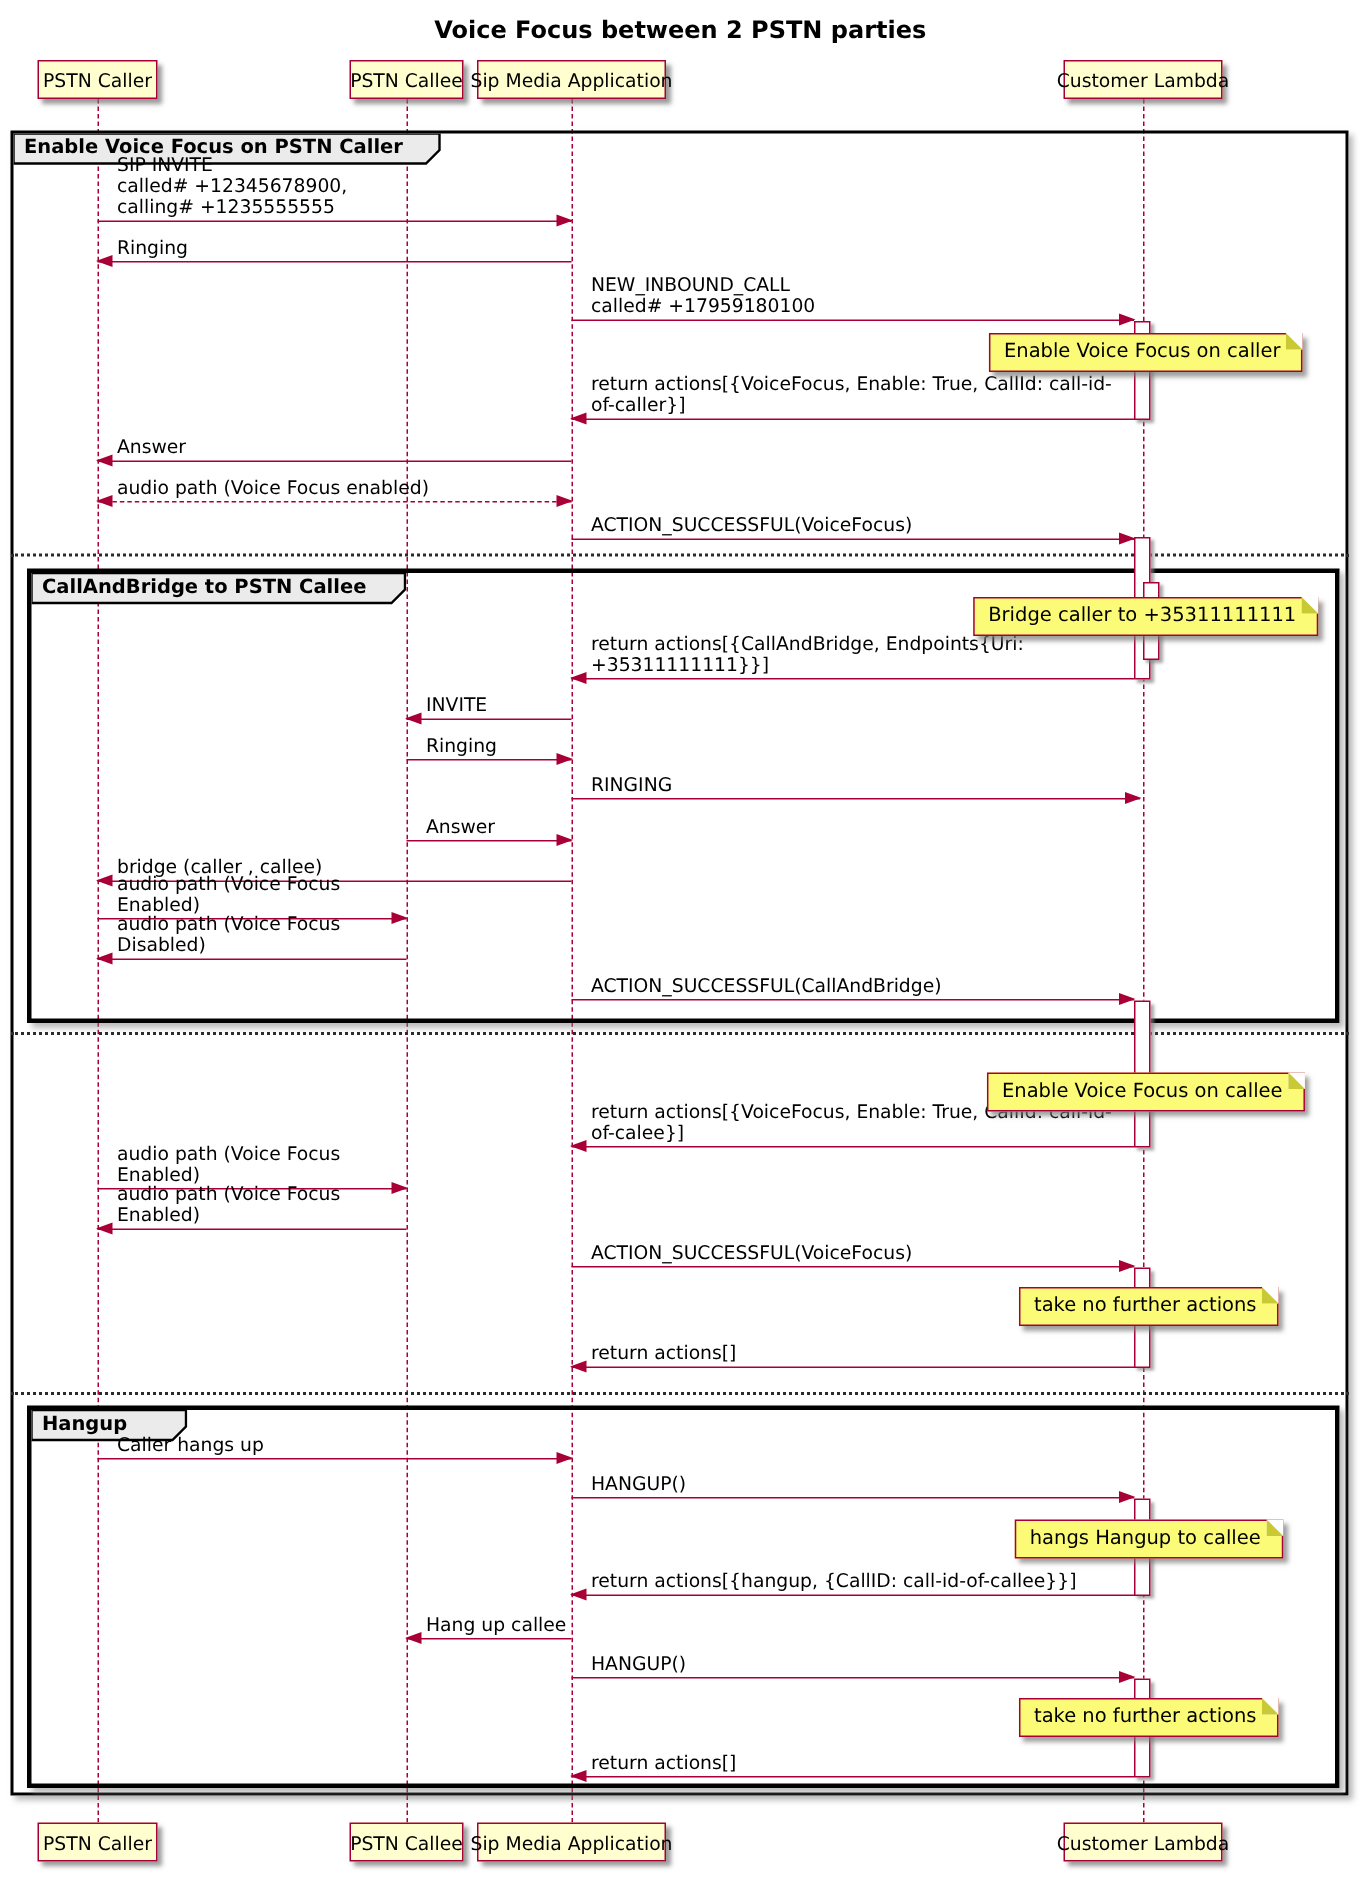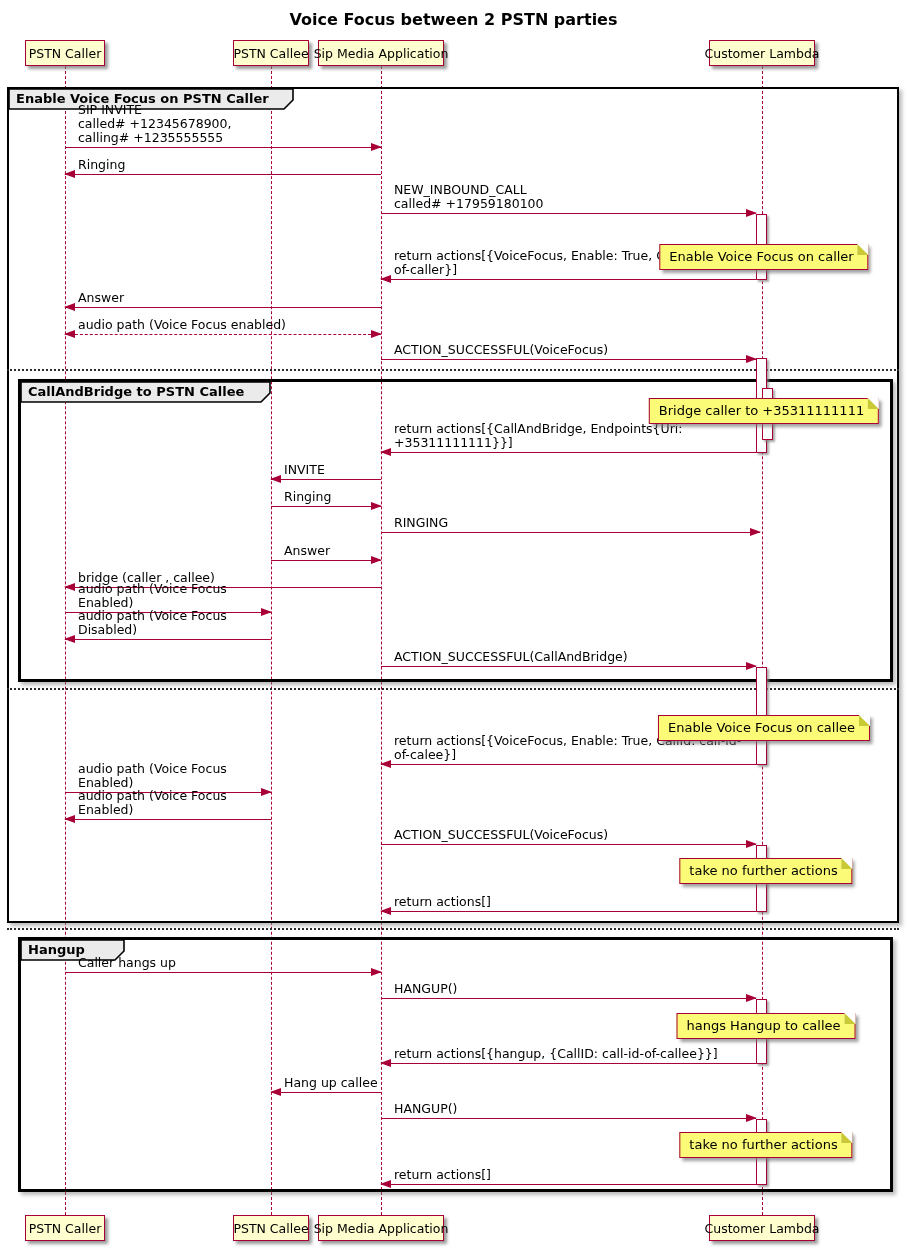--- a/index.html
+++ b/index.html
@@ -40,21 +40,21 @@
 </style>
 </head>
 <body>
 
 <div id="stage">
   <div class="title">Voice Focus between 2 PSTN parties</div>
 <div class="lifeline" style="left: 65px; top: 66px; height: 1149px;"></div>
     <div class="lifeline" style="left: 271px; top: 66px; height: 1149px;"></div>
     <div class="lifeline" style="left: 381px; top: 66px; height: 1149px;"></div>
     <div class="lifeline" style="left: 762px; top: 66px; height: 1149px;"></div>
-    <div class="frame" style="left: 7px; top: 87px; width: 892px; height: 836px;">
+    <div class="frame" style="left: 7px; top: 87px; width: 892px; height: 1110px;">
       <div class="flabel">
         <svg width="285" height="22">
           <polygon points="0,0 284,0 284,11 275,20 0,20" fill="#EBEBEB" stroke="#000000" stroke-width="1.6"></polygon>
         </svg>
         <div class="ftext">Enable Voice Focus on PSTN Caller</div>
       </div>
     </div>
     <div class="frame inner" style="left: 18px; top: 379px; width: 875px; height: 303px;">
       <div class="flabel">
         <svg width="250" height="22">
@@ -213,21 +213,21 @@
     <div class="msg" style="left: 381px; top: 1119px; width: 375px;">
       <div class="line"></div>
       <div class="ah r"></div>
       <div class="lbl">HANGUP()</div>
     </div>
     <div class="msg" style="left: 381px; top: 1185px; width: 375px;">
       <div class="line"></div>
       <div class="ah l"></div>
       <div class="lbl">return actions[]</div>
     </div>
-    <div class="note" style="left: 764px; top: 244px; text-align: right;"><div class="fold"></div><span>Enable Voice Focus on caller</span></div>
+    <div class="note" style="left: 764px; top: 222px; text-align: right;"><div class="fold"></div><span>Enable Voice Focus on caller</span></div>
     <div class="note" style="left: 764px; top: 398px;"><div class="fold"></div><span>Bridge caller to +35311111111</span></div>
     <div class="note" style="left: 764px; top: 715px;"><div class="fold"></div><span>Enable Voice Focus on callee</span></div>
     <div class="note" style="left: 766px; top: 858px;"><div class="fold"></div><span>take no further actions</span></div>
     <div class="note" style="left: 766px; top: 1013px;"><div class="fold"></div><span>hangs Hangup to callee</span></div>
     <div class="note" style="left: 766px; top: 1132px;"><div class="fold"></div><span>take no further actions</span></div>
     <div class="pbox" style="left: 25px; top: 40px; width: 80px;">PSTN Caller</div>
     <div class="pbox" style="left: 25px; top: 1215px; width: 80px;">PSTN Caller</div>
     <div class="pbox" style="left: 233px; top: 40px; width: 76px;">PSTN Callee</div>
     <div class="pbox" style="left: 233px; top: 1215px; width: 76px;">PSTN Callee</div>
     <div class="pbox" style="left: 318px; top: 40px; width: 126px;">Sip Media Application</div>

